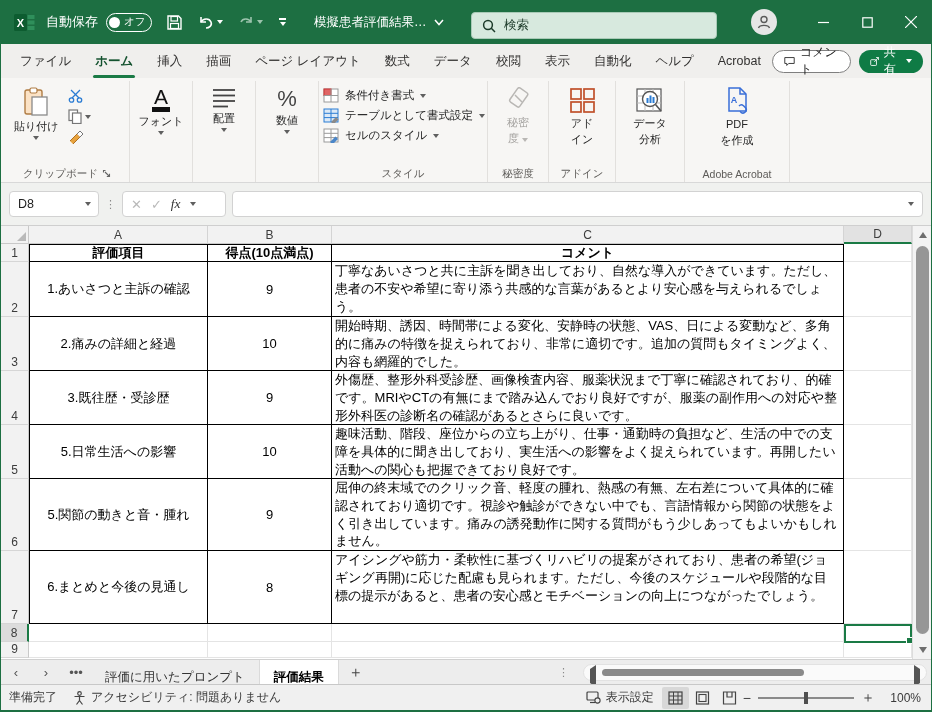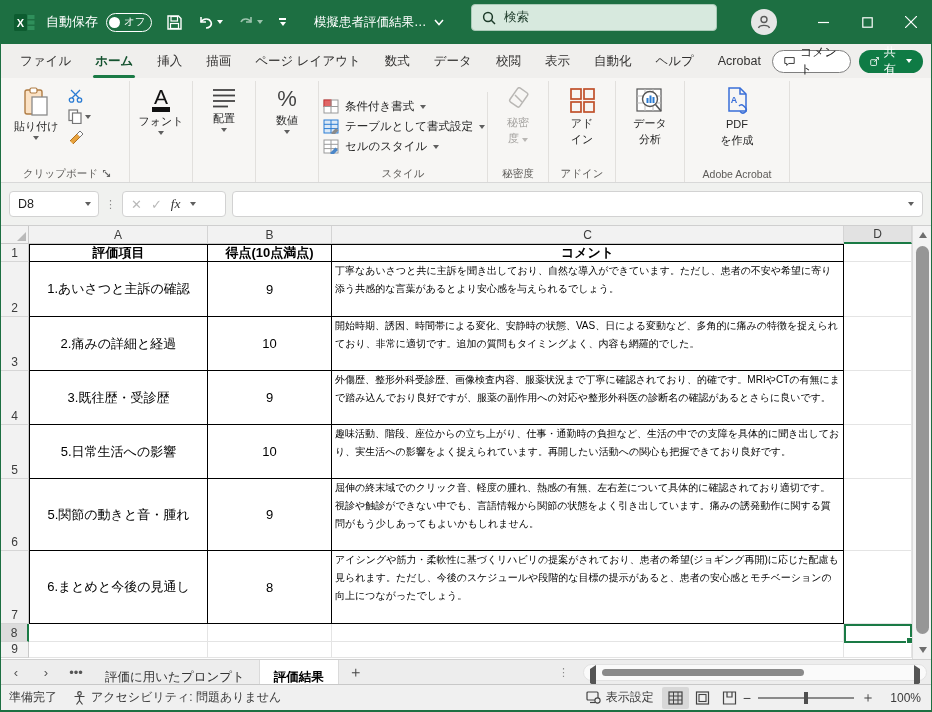--- a/index.html
+++ b/index.html
@@ -12,21 +12,21 @@
   .tb-txt{font-size:13px;margin-left:11px;white-space:nowrap;}
   .toggle{margin-left:8px;width:44px;height:17px;border:1.6px solid #fff;border-radius:10px;display:flex;align-items:center;}
   .toggle .knob{width:11px;height:11px;border-radius:50%;background:#fff;margin-left:2px;}
   .toggle .tglbl{font-size:10.5px;color:#fff;margin-left:4px;}
   .tb-ic{margin-left:14px;display:flex;align-items:center;gap:2px;}
   .chv{display:inline-block;width:0;height:0;border-left:3px solid transparent;border-right:3px solid transparent;border-top:4px solid #5f5f5f;}
   .chv.w{border-top-color:#fff;} .chv.dim{border-top-color:#9cc4ad;}
   .qat-custom{display:flex;flex-direction:column;align-items:center;margin-left:16px;}
   .qat-custom .bar{width:7px;height:1.6px;background:#fff;margin-bottom:2px;}
   .doc-title{display:flex;align-items:center;gap:7px;margin-left:28px;font-size:12.5px;}
-  .searchbox{position:absolute;left:470px;top:4px;width:246px;height:27px;background:#d7e9de;border:1px solid #a9cab7;border-radius:4px;display:flex;align-items:center;box-sizing:border-box;cursor:text;}
+  .searchbox{position:absolute;left:470px;top:12px;width:246px;height:27px;background:#d7e9de;border:1px solid #a9cab7;border-radius:4px;display:flex;align-items:center;box-sizing:border-box;cursor:text;}
   .searchbox .sicon{margin-left:10px;display:flex;}
   .searchbox .stxt{margin-left:8px;font-size:12.5px;color:#1c3a29;}
   .avatar{position:absolute;right:156px;top:9px;width:26px;height:26px;border-radius:50%;background:#e6e6e6;display:flex;align-items:center;justify-content:center;}
   .winctl{position:absolute;right:0;top:0;height:44px;display:flex;}
   .winctl .wbtn{width:44px;height:44px;display:flex;align-items:center;justify-content:center;}
   
   .menubar{position:absolute;left:0;top:44px;width:932px;height:34px;background:#f0efed;display:flex;align-items:stretch;box-sizing:border-box;}
   .mtab{padding:0 11px;display:flex;align-items:center;font-size:12.5px;color:#323130;position:relative;margin-left:2px;white-space:nowrap;}
   .mtab:first-child{margin-left:8px;}
   .mtab.active{font-weight:700;color:#14522f;}
@@ -71,21 +71,21 @@
   .rh{width:28px;background:#f2f2f2;border-right:1px solid #c9c9c9;border-bottom:1px solid #d6d6d6;box-sizing:border-box;display:flex;align-items:flex-end;justify-content:center;font-size:12px;color:#3c3c3c;padding-bottom:1px;}
   .rh.sel{background:#dcdcdc;border-right:2px solid #1a7a45;}
   .cell{box-sizing:border-box;overflow:hidden;background:#fff;}
   .ca{width:179px;} .cb{width:124px;} .cc{width:512px;} .cd{width:68px;}
   .t{border-right:1px solid #000;border-bottom:1px solid #000;}
   .bl{border-left:1px solid #000;}
   .bt{border-top:1px solid #000;}
   .g{border-right:1px solid #e4e4e4;border-bottom:1px solid #e4e4e4;}
   .ctr{display:flex;align-items:center;justify-content:center;font-size:13px;color:#000;text-align:center;}
   .hdr{font-weight:700;}
-  .cmt{font-size:10px;line-height:17.8px;color:#000;padding:0 3px;word-break:break-all;}
+  .cmt{font-size:13px;line-height:17.8px;color:#000;padding:0 3px;word-break:break-all;}
   .vscroll{position:absolute;right:0;top:0;width:21px;height:433px;background:#f3f3f3;border-left:1px solid #dcdcdc;box-sizing:border-box;}
   .vthumb{position:absolute;left:3px;top:20px;width:13px;height:388px;background:#969696;border-radius:7px;}
   .sarrow{position:absolute;left:0;width:20px;display:flex;justify-content:center;}
   .tri-up{width:0;height:0;border-left:4.5px solid transparent;border-right:4.5px solid transparent;border-bottom:6px solid #6e6e6e;}
   .tri-dn{width:0;height:0;border-left:4.5px solid transparent;border-right:4.5px solid transparent;border-top:6px solid #6e6e6e;}
   .selbox{position:absolute;left:843px;top:398px;width:68px;height:19px;border:2px solid #1a7a45;box-sizing:border-box;background:transparent;}
   .selbox .handle{position:absolute;right:-3px;bottom:-3px;width:5px;height:5px;background:#1a7a45;border:1px solid #fff;}
   
   .tabbar{position:absolute;left:0;top:659px;width:932px;height:25px;background:#ededed;border-top:1px solid #d0d0d0;display:flex;align-items:stretch;box-sizing:border-box;font-size:12.5px;color:#333;}
   .tnav{width:30px;display:flex;align-items:center;justify-content:center;color:#555;font-size:13px;}
@@ -302,21 +302,21 @@
       <div class="rbody" style="justify-content:center;width:100%;">
         <div class="bigbtn">
           <span class="pctIc">%</span>
           <span class="blab">数値</span>
           <span class="chv"></span>
         </div>
       </div>
       <div class="rlabel"></div>
     </div>
 
-    <div class="rgroup" style="width:160px;margin-top:11px;">
+    <div class="rgroup" style="width:160px;">
       <div class="rbody">
         <div class="stylecol">
           <span class="stylerow">
             <svg width="16" height="15" viewBox="0 0 16 15">
                 <rect x="1" y="1" width="14" height="13" fill="#fff" stroke="#9a9a9a" stroke-width="1"></rect>
                 <rect x="1" y="1" width="7" height="6.5" fill="#e06666" stroke="#c33" stroke-width="1"></rect>
                 <line x1="8" y1="1" x2="8" y2="14" stroke="#9a9a9a"></line>
                 <line x1="1" y1="7.5" x2="15" y2="7.5" stroke="#9a9a9a"></line>
               </svg>
             <span>条件付き書式</span>

